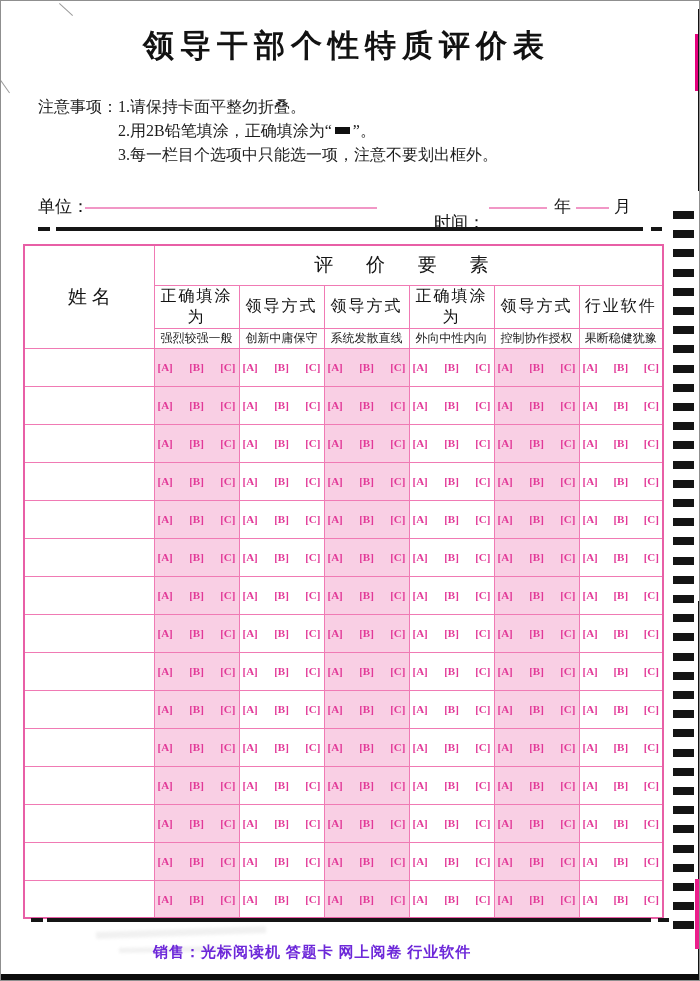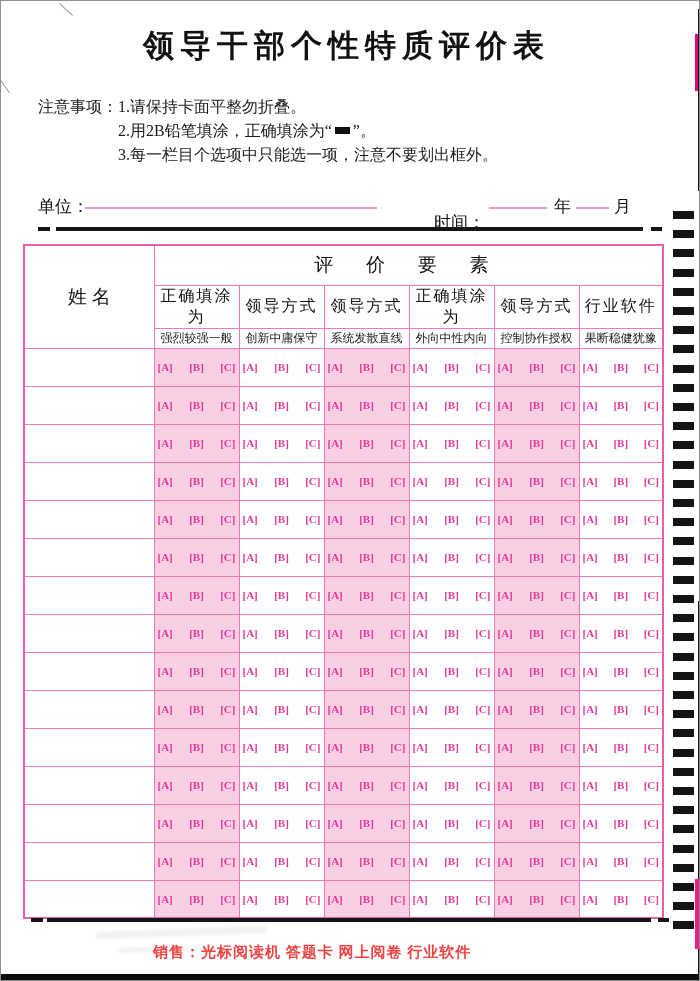--- a/index.html
+++ b/index.html
@@ -85,21 +85,21 @@
     display:flex; justify-content:space-between; align-items:center;
     height:100%; padding:0 3px;
   }
   .bubble {
     font-size:11px; font-weight:bold; color:#e23a98;
     font-family:"Liberation Serif","DejaVu Serif",serif; letter-spacing:0;
   }
 
   .footer-text {
     position:absolute; left:152px; top:942px; font-size:15px; font-weight:bold;
-    letter-spacing:1px; color:#ef4444; white-space:nowrap;
+    letter-spacing:1px; color:#6d28d9; white-space:nowrap;
   }
 
   .sync-col { position:absolute; left:0; top:0; width:700px; height:981px; pointer-events:none; }
   .sync-mark { position:absolute; left:672px; width:21px; height:8px; background:#141414; }
 
   .edge { position:absolute; }
   .edge.black-top    { left:697px; top:8px;   width:3px; height:182px; background:#111; }
   .edge.mag-top      { left:694px; top:33px;  width:3px; height:57px;  background:#e6007e; }
   .edge.black-bottom { left:697px; top:600px; width:3px; height:381px; background:#111; }
   .edge.mag-bottom   { left:694px; top:878px; width:4px; height:70px;  background:#ec1f8b; }

